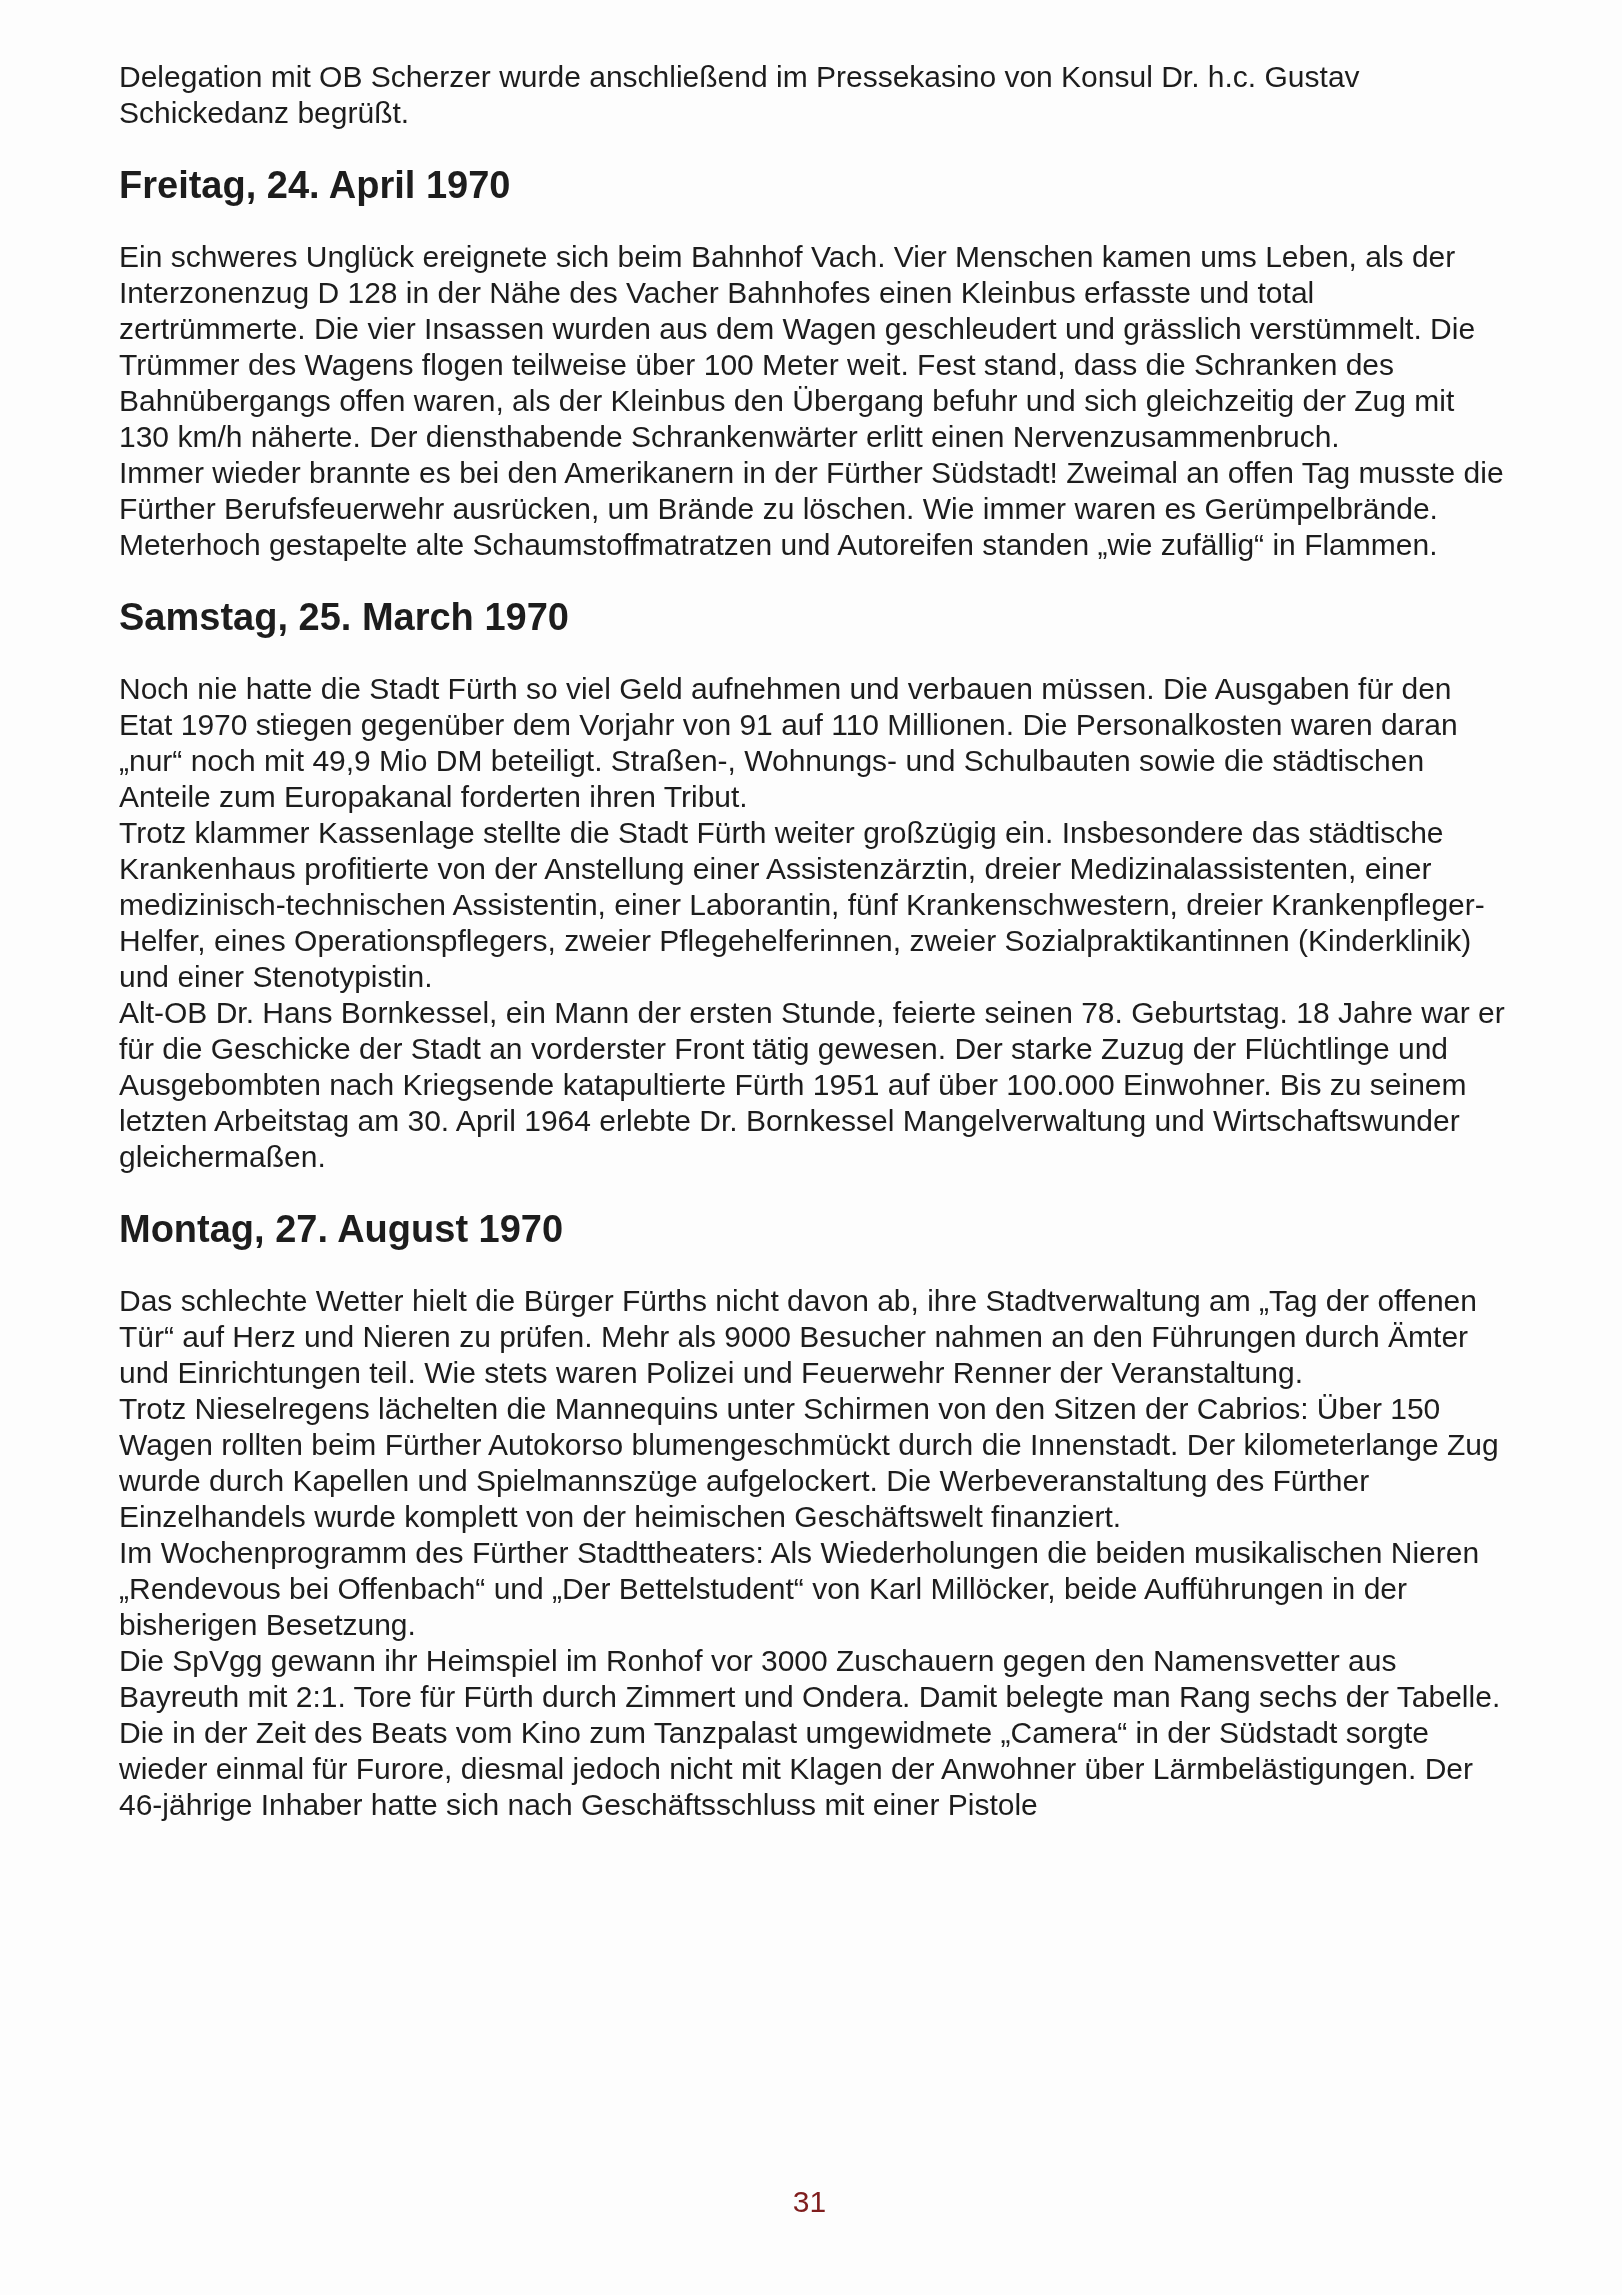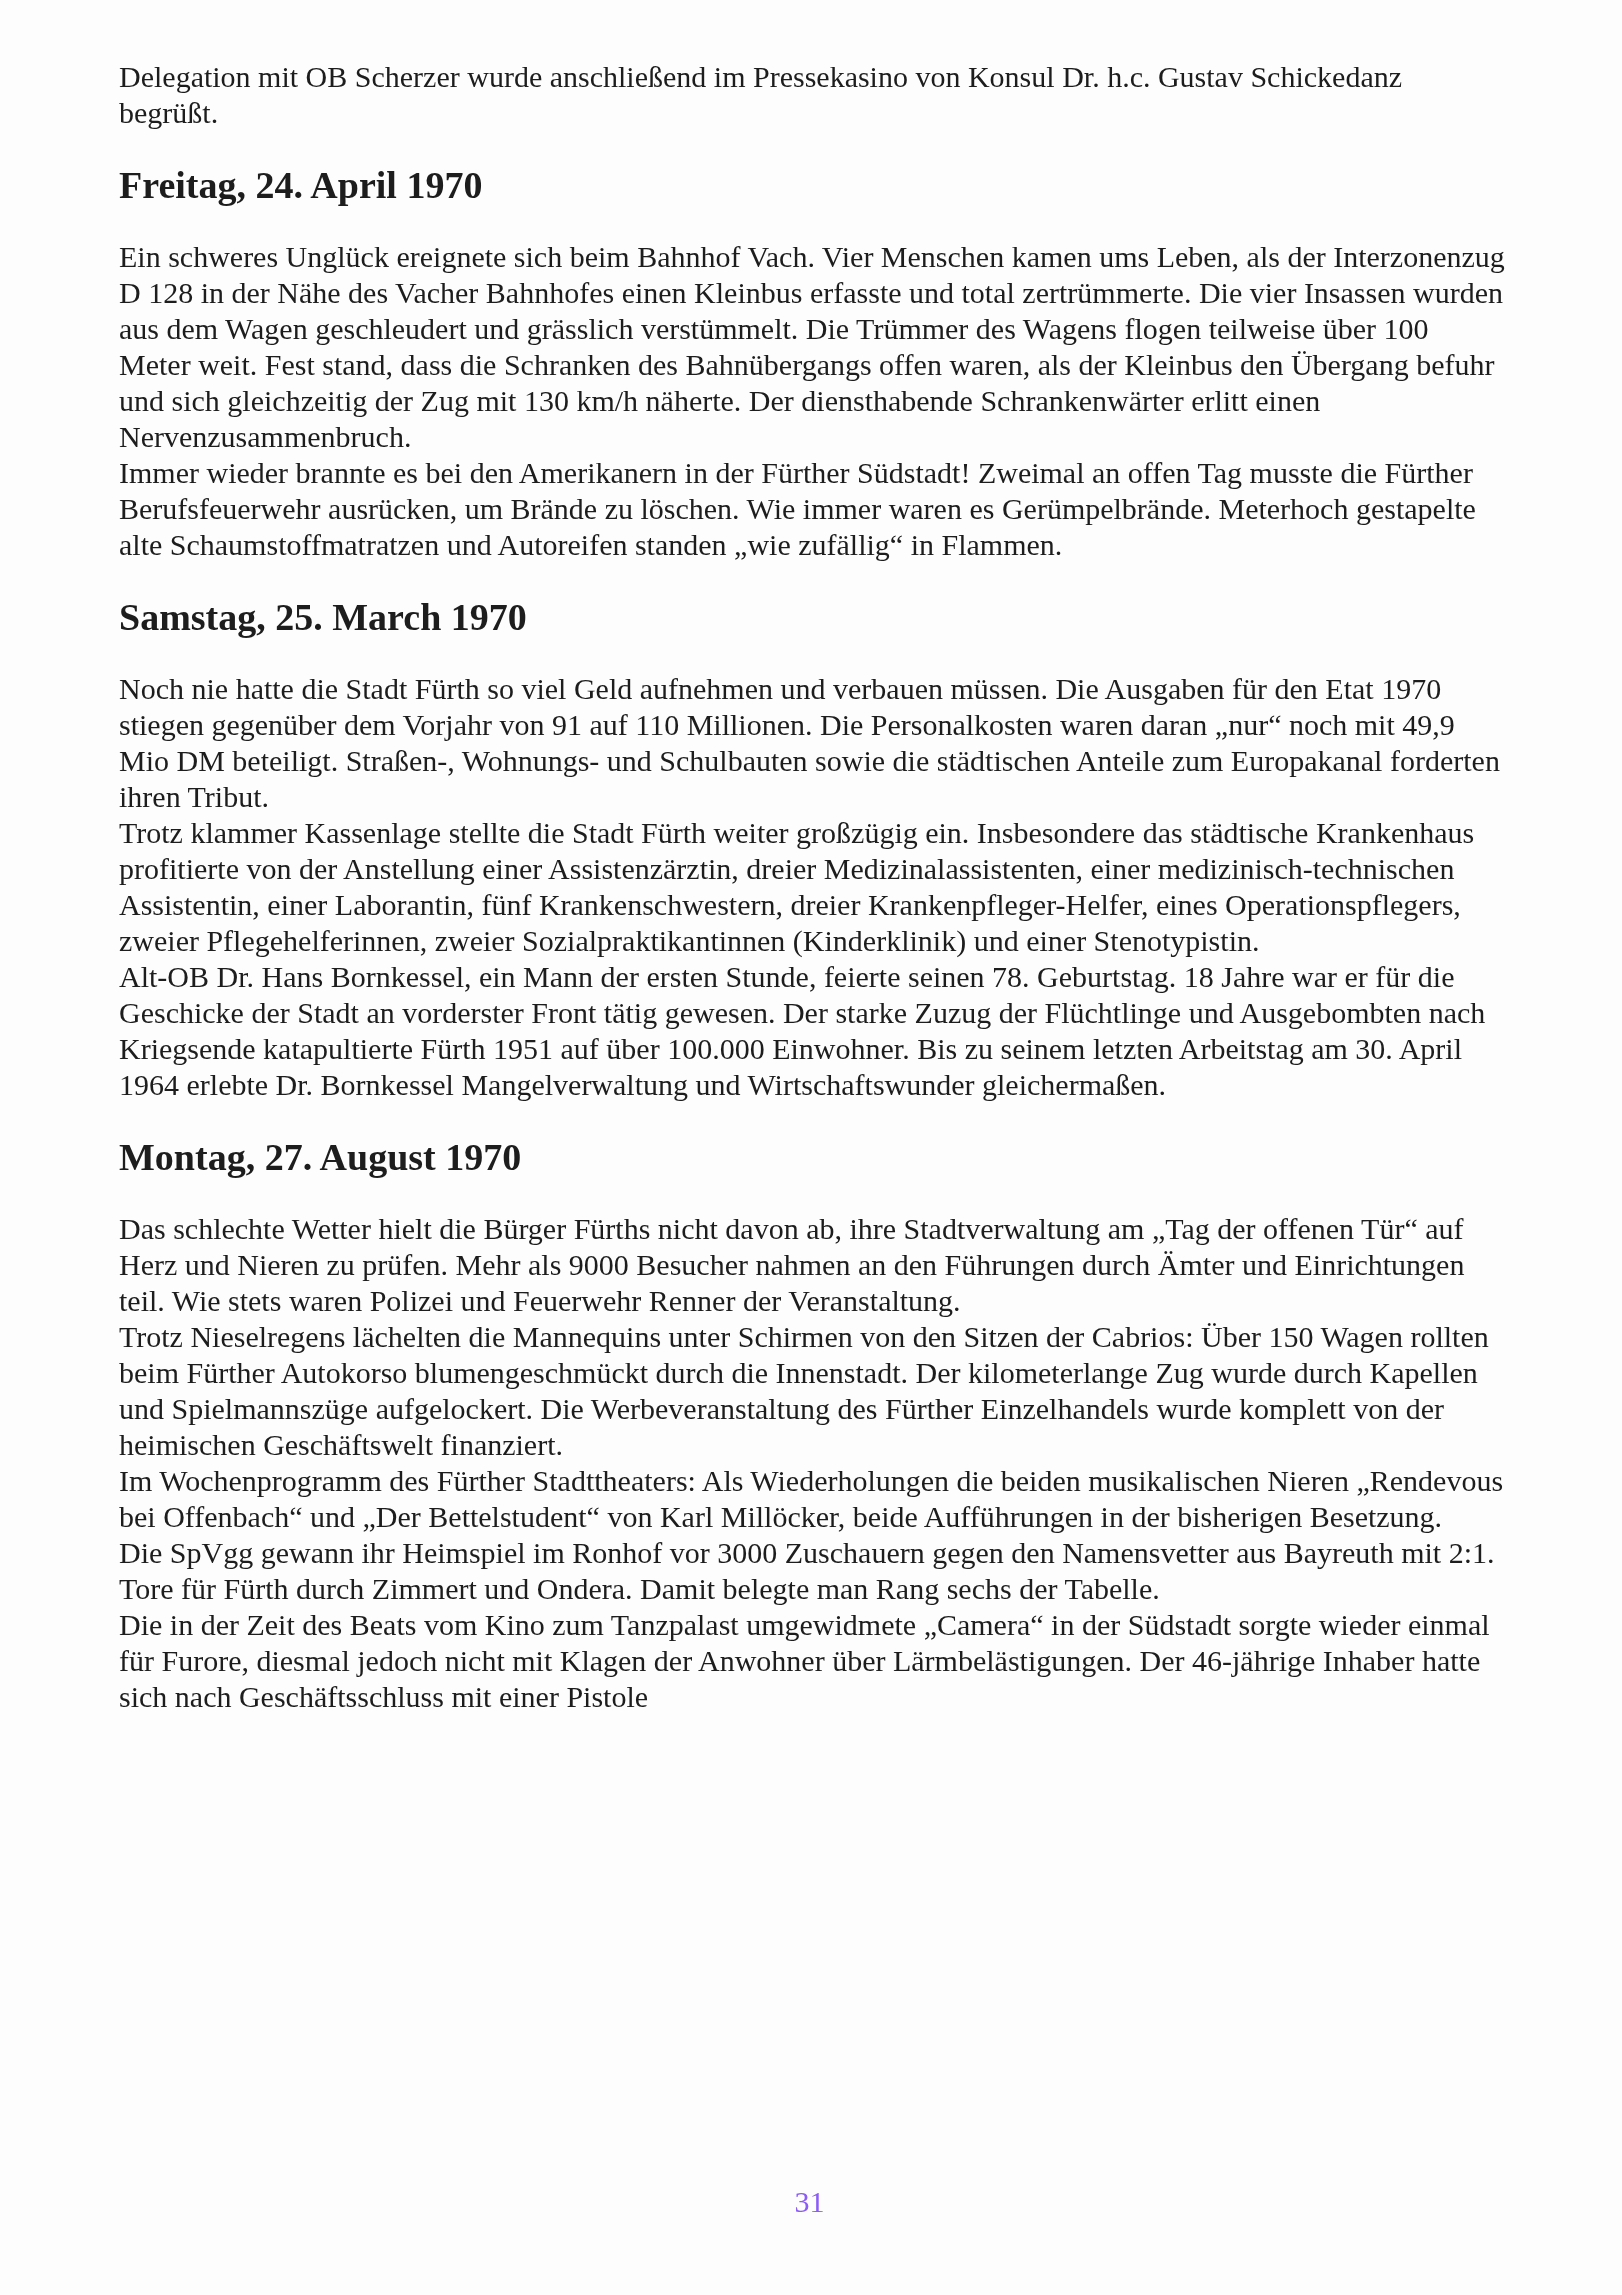--- a/index.html
+++ b/index.html
@@ -1,15 +1,15 @@
 <!DOCTYPE html>
 <html lang="de" style="font-size:12.7px"><head>
 <meta charset="utf-8">
 <style>
-  * { box-sizing: border-box; font-family: Liberation Serif, serif; }
+  * { box-sizing: border-box; }
   html, body {
     margin: 0;
     padding: 0;
     background: #ffffff;
   }
   body {
     width: 1623px;
     font-family: "Liberation Sans", "DejaVu Sans", sans-serif;
   }
   .page {
@@ -39,21 +39,21 @@
     margin: 36px 0 36px 0;
   }
   .page-number {
     position: absolute;
     left: 0;
     right: 4px;
     bottom: 75px;
     text-align: center;
     font-size: 30px;
     line-height: 36px;
-    color: #8b5cf6;
+    color: #7f1d1d;
   }
 </style>
 </head>
 <body>
 
 <div class="page">
   <div class="content">
 
     <p class="para">Delegation mit OB Scherzer wurde anschließend im Pressekasino von Konsul Dr. h.c. Gustav Schickedanz begrüßt.</p>
 

